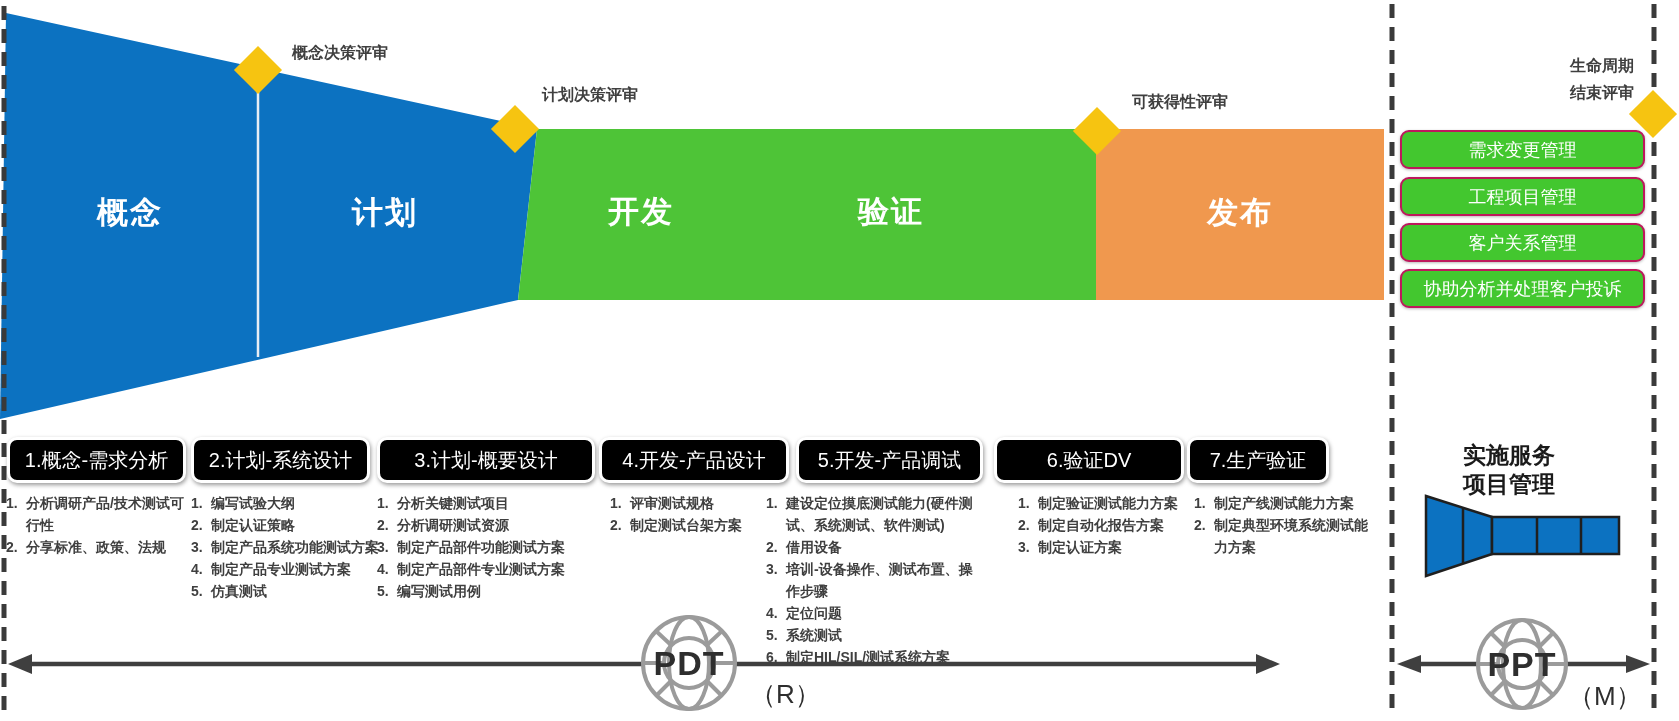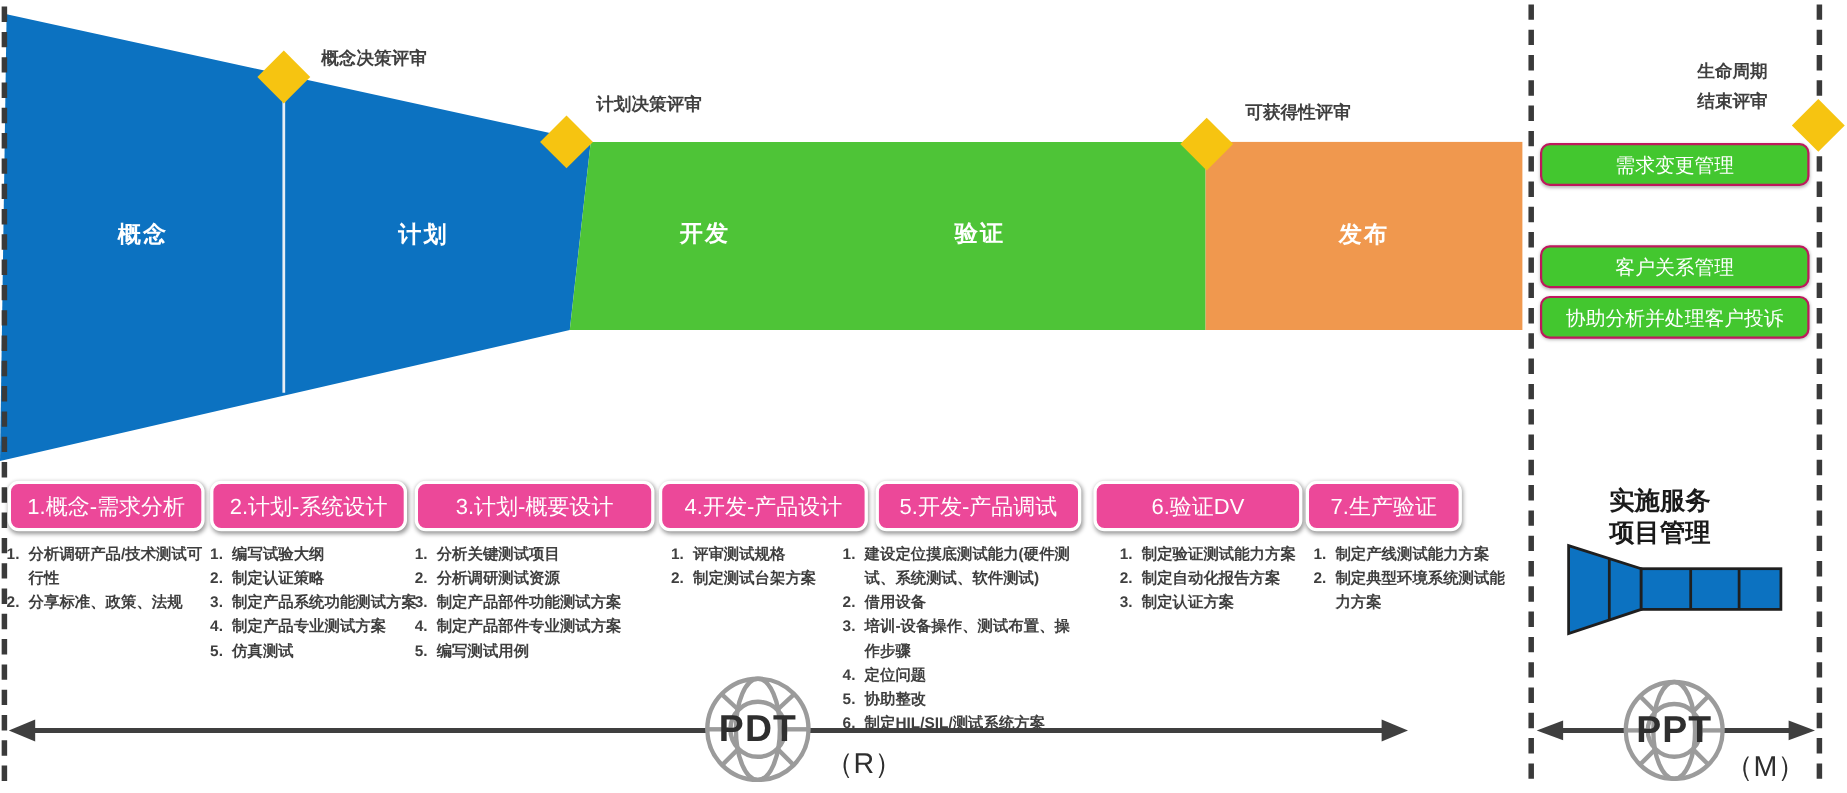--- a/index.html
+++ b/index.html
@@ -3,21 +3,21 @@
 <meta charset="utf-8">
 <style>
   html,body{margin:0;padding:0;background:#fff;}
   .canvas{
     position:relative;width:1679px;height:721px;background:#ffffff;overflow:hidden;
     font-family:"Liberation Sans","DejaVu Sans",sans-serif;
   }
   .canvas svg.shapes{position:absolute;left:0;top:0;}
   .phase-label{
     position:absolute;transform:translate(-50%,-50%);
-    color:#ffffff;font-weight:bold;font-size:21px;white-space:nowrap;letter-spacing:2px;
+    color:#ffffff;font-weight:bold;font-size:31px;white-space:nowrap;letter-spacing:2px;
   }
   .ms-label{
     position:absolute;color:#3f3f3f;font-weight:bold;font-size:16px;white-space:nowrap;
   }
   .ms-label.two-line{white-space:normal;width:118px;text-align:center;line-height:27px;}
   .diamond{
     position:absolute;width:34px;height:34px;background:#F6C411;transform:rotate(45deg);
   }
   .lc-btn{
     position:absolute;left:1400px;width:245px;height:39px;box-sizing:border-box;
@@ -25,21 +25,21 @@
     box-shadow:0 1px 3px rgba(0,0,0,.28);
     color:#ffffff;font-size:18px;display:flex;align-items:center;justify-content:center;
     white-space:nowrap;
   }
   .svc-label{
     position:absolute;left:1463px;top:441px;width:150px;text-align:left;
     font-size:23px;font-weight:bold;color:#1a1a1a;line-height:29px;
   }
   .task-col{position:absolute;top:437px;}
   .pill{
-    height:46px;box-sizing:border-box;background:#ec4899;border:3px solid #ffffff;
+    height:46px;box-sizing:border-box;background:#000000;border:3px solid #ffffff;
     border-radius:10px;box-shadow:1px 2px 4px rgba(0,0,0,.4);
     color:#ffffff;font-size:20px;display:flex;align-items:center;justify-content:center;
     white-space:nowrap;
   }
   .task-list{margin:9px 0 0 0;padding:0;list-style:none;
     color:#3f3f3f;font-size:14px;font-weight:bold;line-height:22px;}
   .task-item{display:flex;}
   .task-item .num{flex:none;width:20px;}
   .task-item .txt{word-break:break-all;}
   .globe-label{
@@ -119,26 +119,27 @@
 
   <div class="phase-label" style="left:130px;top:213px;">概念</div>
   <div class="phase-label" style="left:365px;top:213px;margin-left:20px;">计划</div>
   <div class="phase-label" style="left:641px;top:212px;">开发</div>
   <div class="phase-label" style="left:891px;top:212px;">验证</div>
   <div class="phase-label" style="left:1240px;top:213px;">发布</div>
 
   <div class="ms-label" style="left:292px;top:43px;">概念决策评审</div>
   <div class="ms-label" style="left:542px;top:85px;">计划决策评审</div>
   <div class="ms-label" style="left:1132px;top:92px;">可获得性评审</div>
-  <div class="ms-label two-line" style="left:1516px;top:52px;">
+  <div class="ms-label two-line" style="left:1516px;top:52px;text-align:right;">
     <div>生命周期</div>
     <div>结束评审</div>
   </div>
 
   <div class="lc-btn" style="top:130px;">需求变更管理</div>
+  <div class="lc-btn" style="top:177px;">工程项目管理</div>
   <div class="lc-btn" style="top:223px;">客户关系管理</div>
   <div class="lc-btn" style="top:269px;">协助分析并处理客户投诉</div>
 
   <div class="svc-label">
     <div>实施服务</div>
     <div>项目管理</div>
   </div>
 
   <div class="task-col" style="left:6px;">
     <div class="pill" style="margin-left:1px;width:179px;">1.概念-需求分析</div>
@@ -230,21 +231,21 @@
         <li class="task-item">
     <span class="num">3.</span>
     <span class="txt">培训-设备操作、测试布置、操作步骤</span>
   </li>
         <li class="task-item">
     <span class="num">4.</span>
     <span class="txt">定位问题</span>
   </li>
         <li class="task-item">
     <span class="num">5.</span>
-    <span class="txt">协助整改</span>
+    <span class="txt">系统测试</span>
   </li>
         <li class="task-item">
     <span class="num">6.</span>
     <span class="txt">制定HIL/SIL/测试系统方案</span>
   </li>
       </ul>
   </div>
   <div class="task-col" style="left:1018px;">
     <div class="pill" style="margin-left:-24px;width:190px;">6.验证DV</div>
     <ul class="task-list" style="width:180px;">

